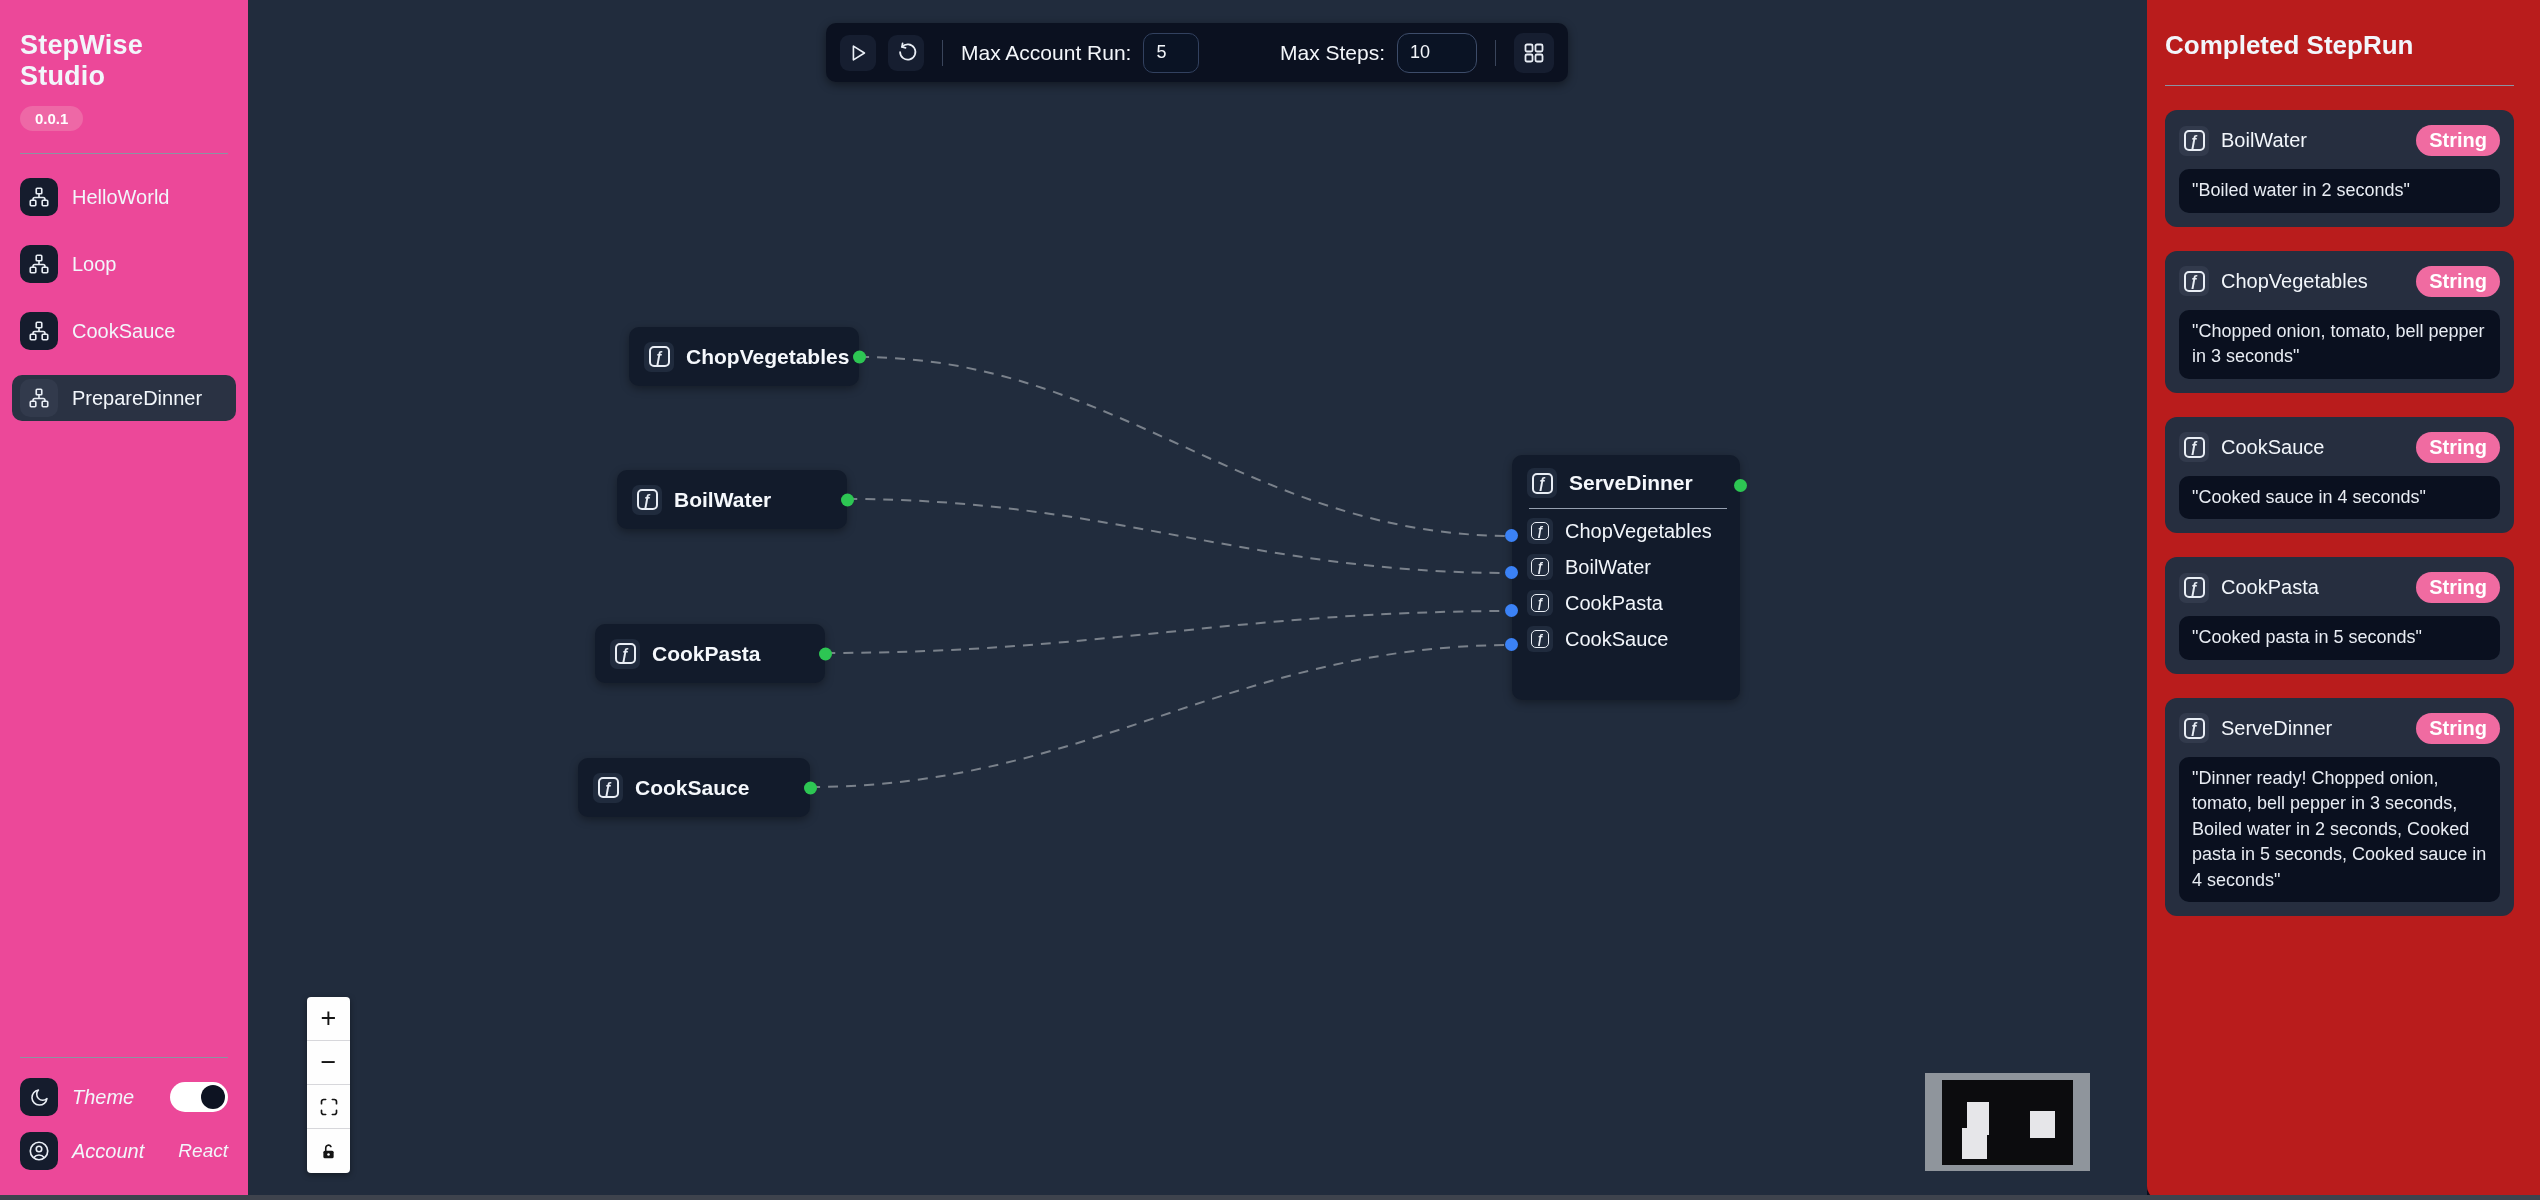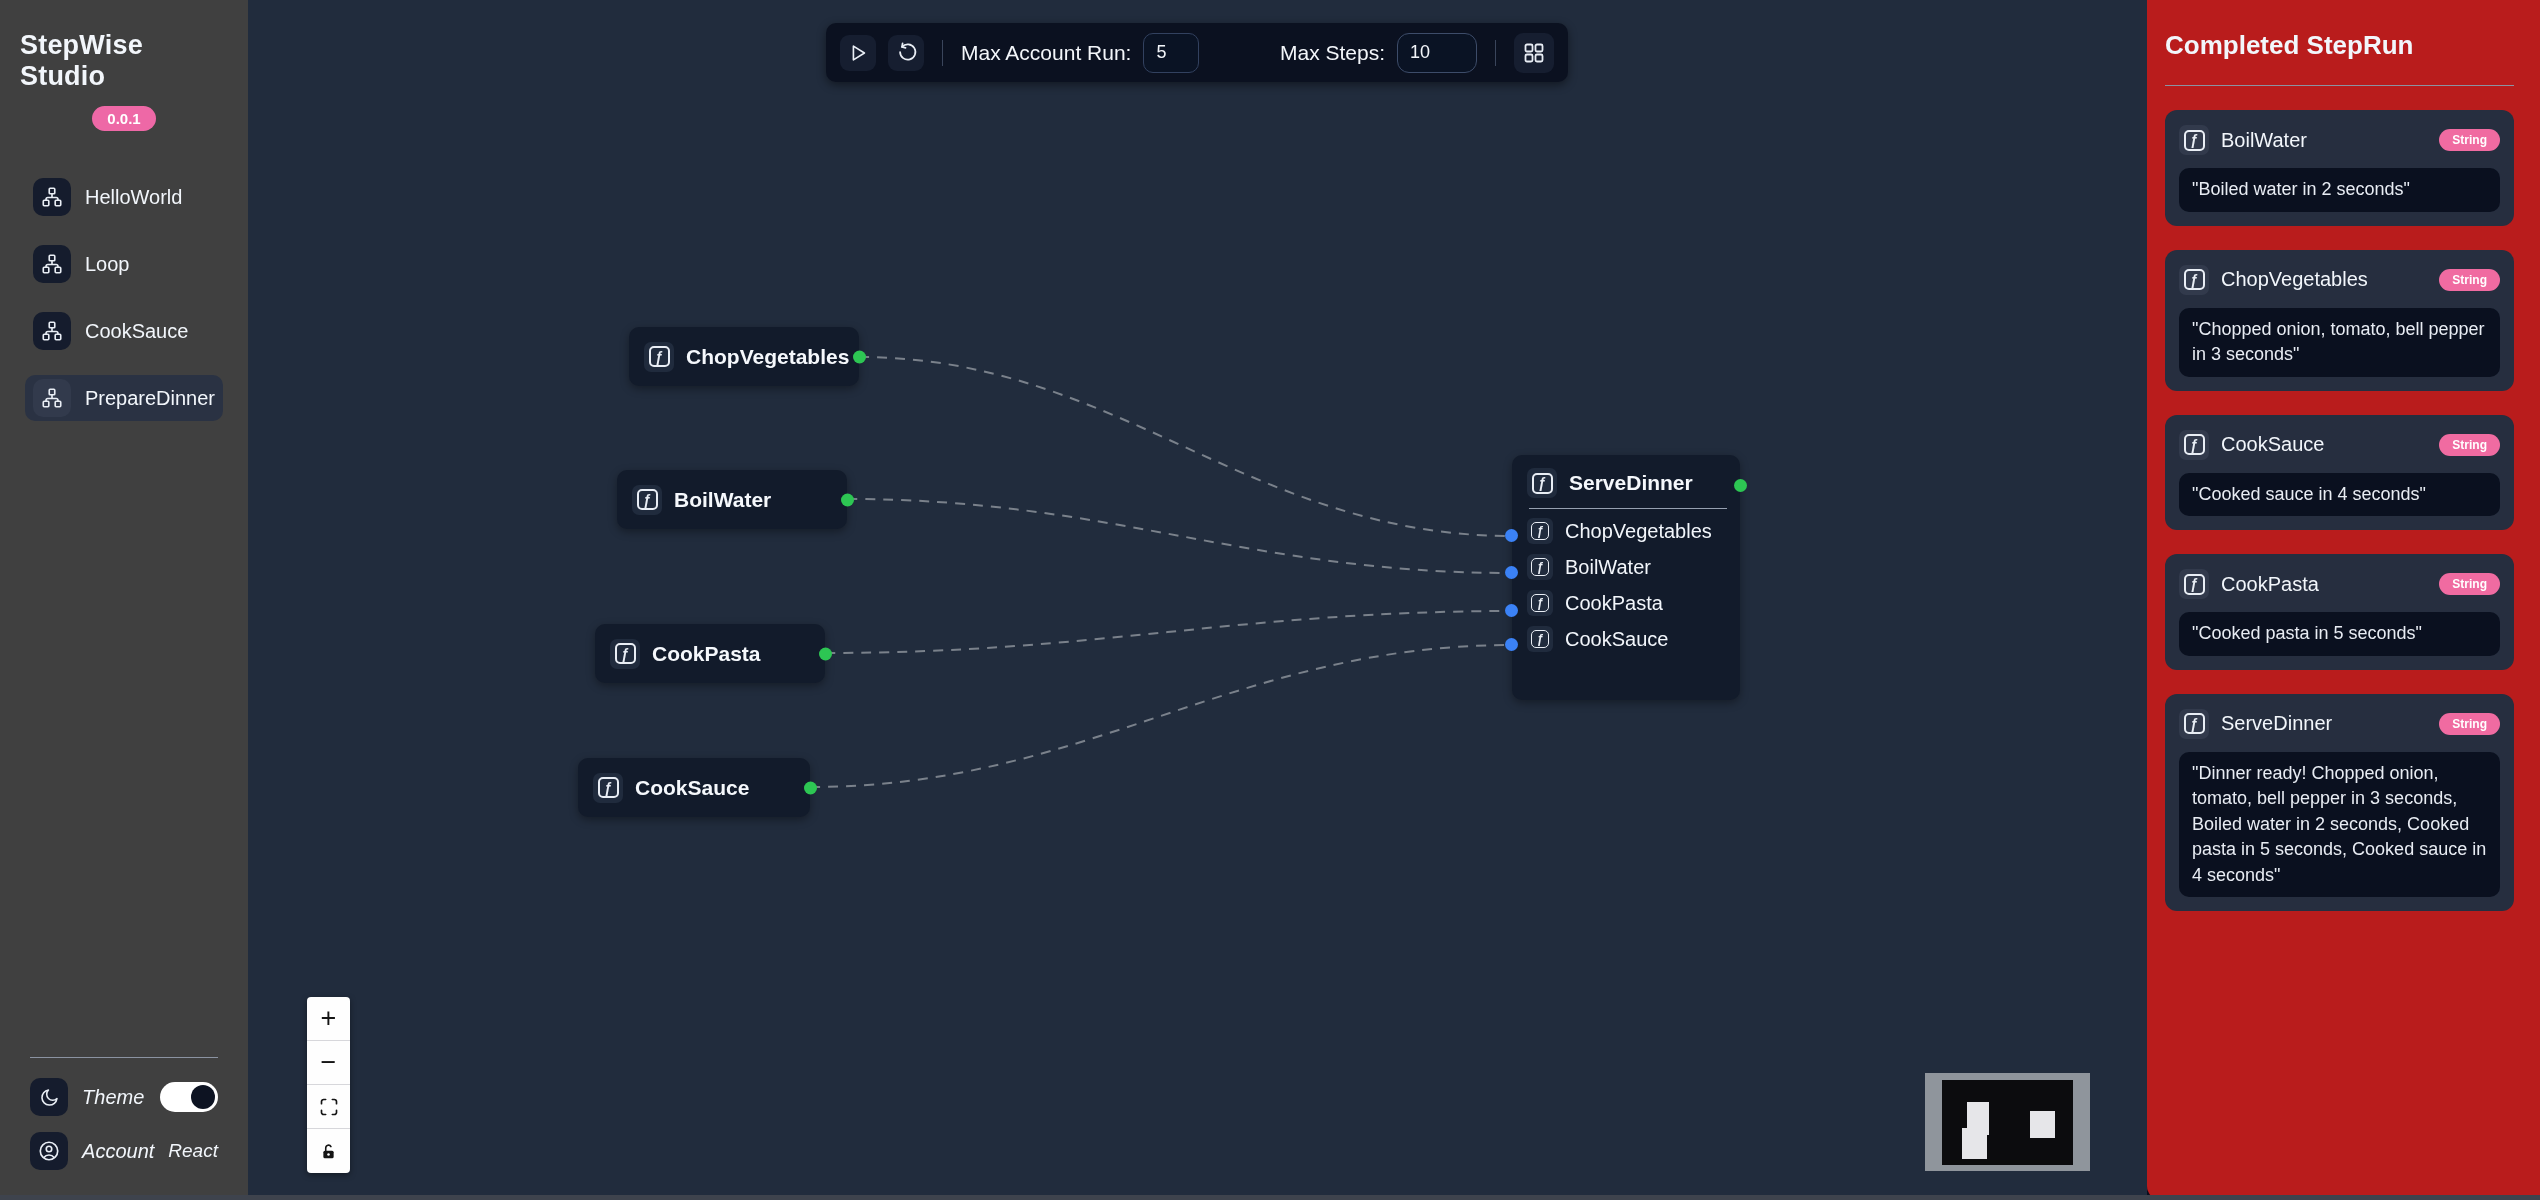--- a/index.html
+++ b/index.html
@@ -6,21 +6,21 @@
   html,body { width:2540px; height:1200px; overflow:hidden; }
   body {
     font-family:"Liberation Sans", sans-serif;
     background:#0a0f1e;
     display:flex;
     position:relative;
     color:#f2f6fb;
   }
 
   
-  .sidebar { width:248px; flex:0 0 248px; background:#404040; display:flex; flex-direction:column; position:relative; z-index:20;align-items:center; }
+  .sidebar { width:248px; flex:0 0 248px; background:#ec4899; display:flex; flex-direction:column; position:relative; z-index:20; }
   .sb-title { font-size:27px; font-weight:700; padding:30px 20px 14px 20px; letter-spacing:.2px; }
   .version-badge { display:inline-block; margin:0 20px; background:#ee68a6; color:#fff; font-size:15px; font-weight:700; padding:4px 15px; border-radius:15px; }
   .sb-divider { border-top:1px solid #8b93a2; margin:22px 20px 0 20px; }
   .sb-nav { display:flex; flex-direction:column; gap:21px; padding:20px 12px 0 12px; }
   .sb-item { display:flex; align-items:center; gap:14px; padding:4px 8px; border-radius:10px; cursor:pointer; height:46px; }
   .sb-item.active { background:#2a3243; }
   .sb-chip { width:38px; height:38px; border-radius:10px; background:#151c2d; display:flex; align-items:center; justify-content:center; flex:0 0 38px; }
   .sb-item.active .sb-chip { background:#323a4c; }
   .sb-label { font-size:20px; color:#f2f6fb; white-space:nowrap; }
   .sb-spacer { flex:1; }
@@ -84,21 +84,21 @@
 
   
   .right-panel { width:393px; flex:0 0 393px; background:#b91c1c; padding:0 26px 0 18px; position:relative; z-index:20; border-bottom-left-radius:14px; }
   .rp-title { font-size:26px; font-weight:700; padding-top:30px; }
   .rp-divider { border-top:1px solid #8b93a2; margin-top:24px; }
   .rp-card { background:#262e3f; border-radius:12px; padding:15px 14px 14px 14px; margin-top:24px; }
   .rp-card:first-of-type { margin-top:27px; }
   .rp-card-header { display:flex; align-items:center; gap:12px; }
   .rp-chip { width:30px; height:30px; border-radius:7px; background:#323a4c; display:flex; align-items:center; justify-content:center; flex:0 0 30px; }
   .rp-name { font-size:20px; color:#f2f6fb; white-space:nowrap; }
-  .rp-badge { margin-left:auto; background:#f06ba1; color:#fff; font-size:12px; font-weight:700; padding:4px 13px; border-radius:999px; }
+  .rp-badge { margin-left:auto; background:#f06ba1; color:#fff; font-size:20px; font-weight:700; padding:4px 13px; border-radius:999px; }
   .rp-result { background:#0a101f; border-radius:10px; margin-top:13px; padding:9px 13px; font-size:18px; line-height:1.42; color:#e8ecf3; }
 </style>
 </head>
 <body>
 
 <aside class="sidebar">
   <div class="sb-title">StepWise Studio</div>
   <div><span class="version-badge">0.0.1</span></div>
   <div class="sb-divider"></div>
 

